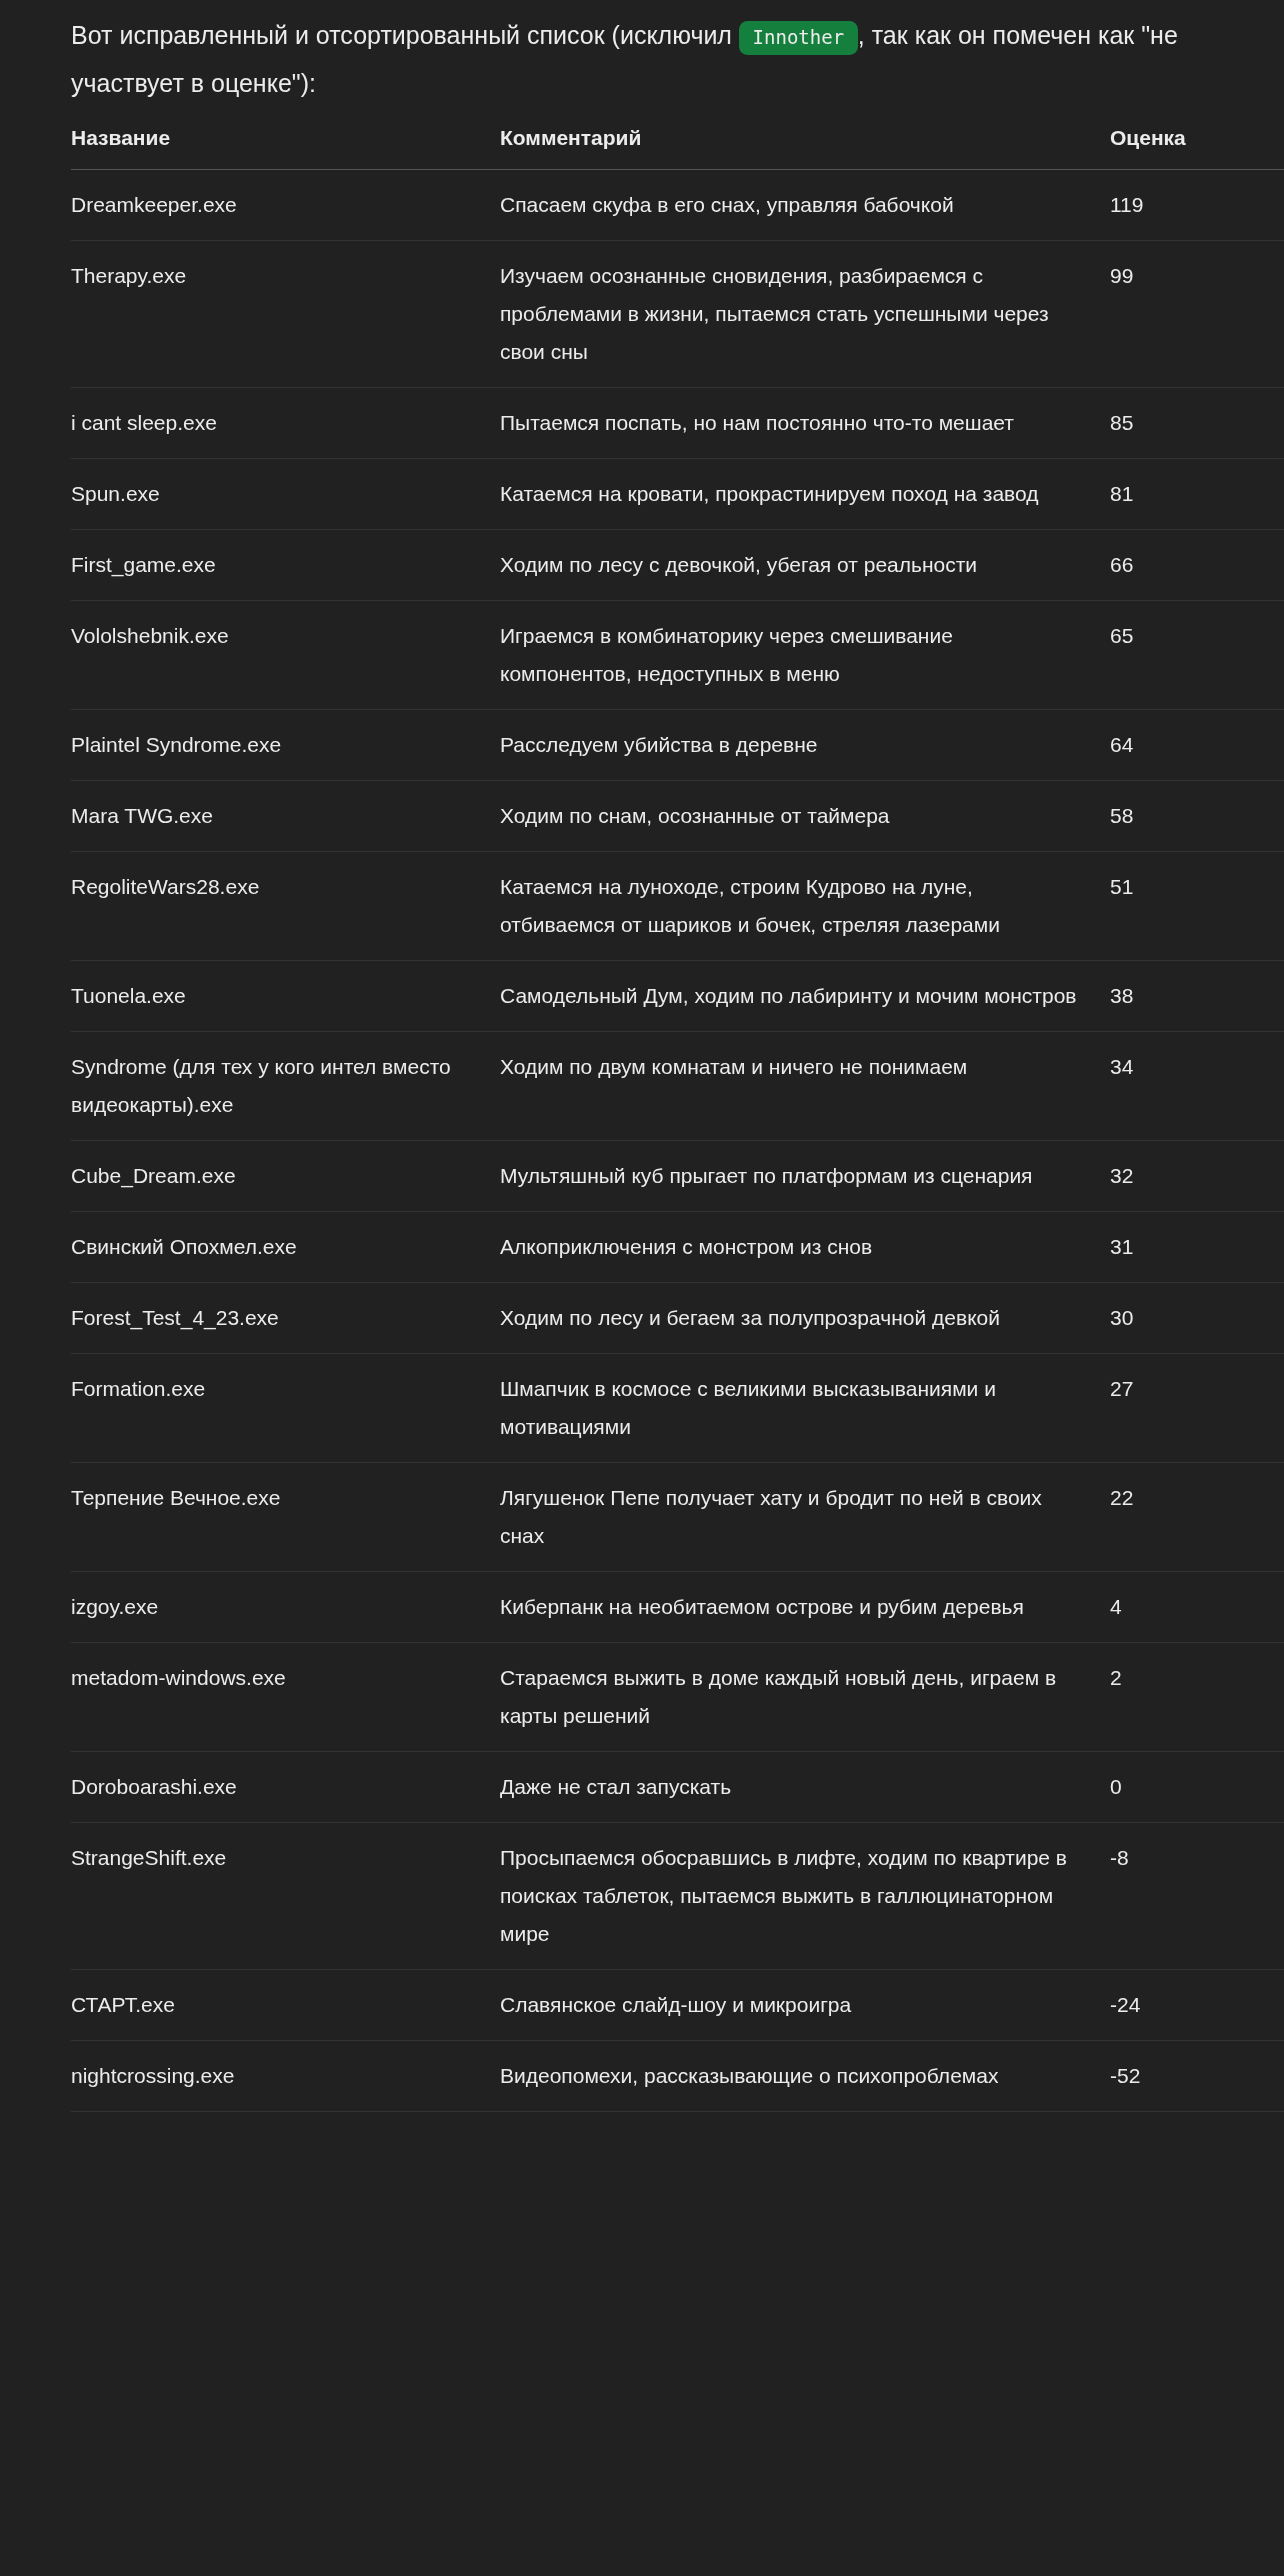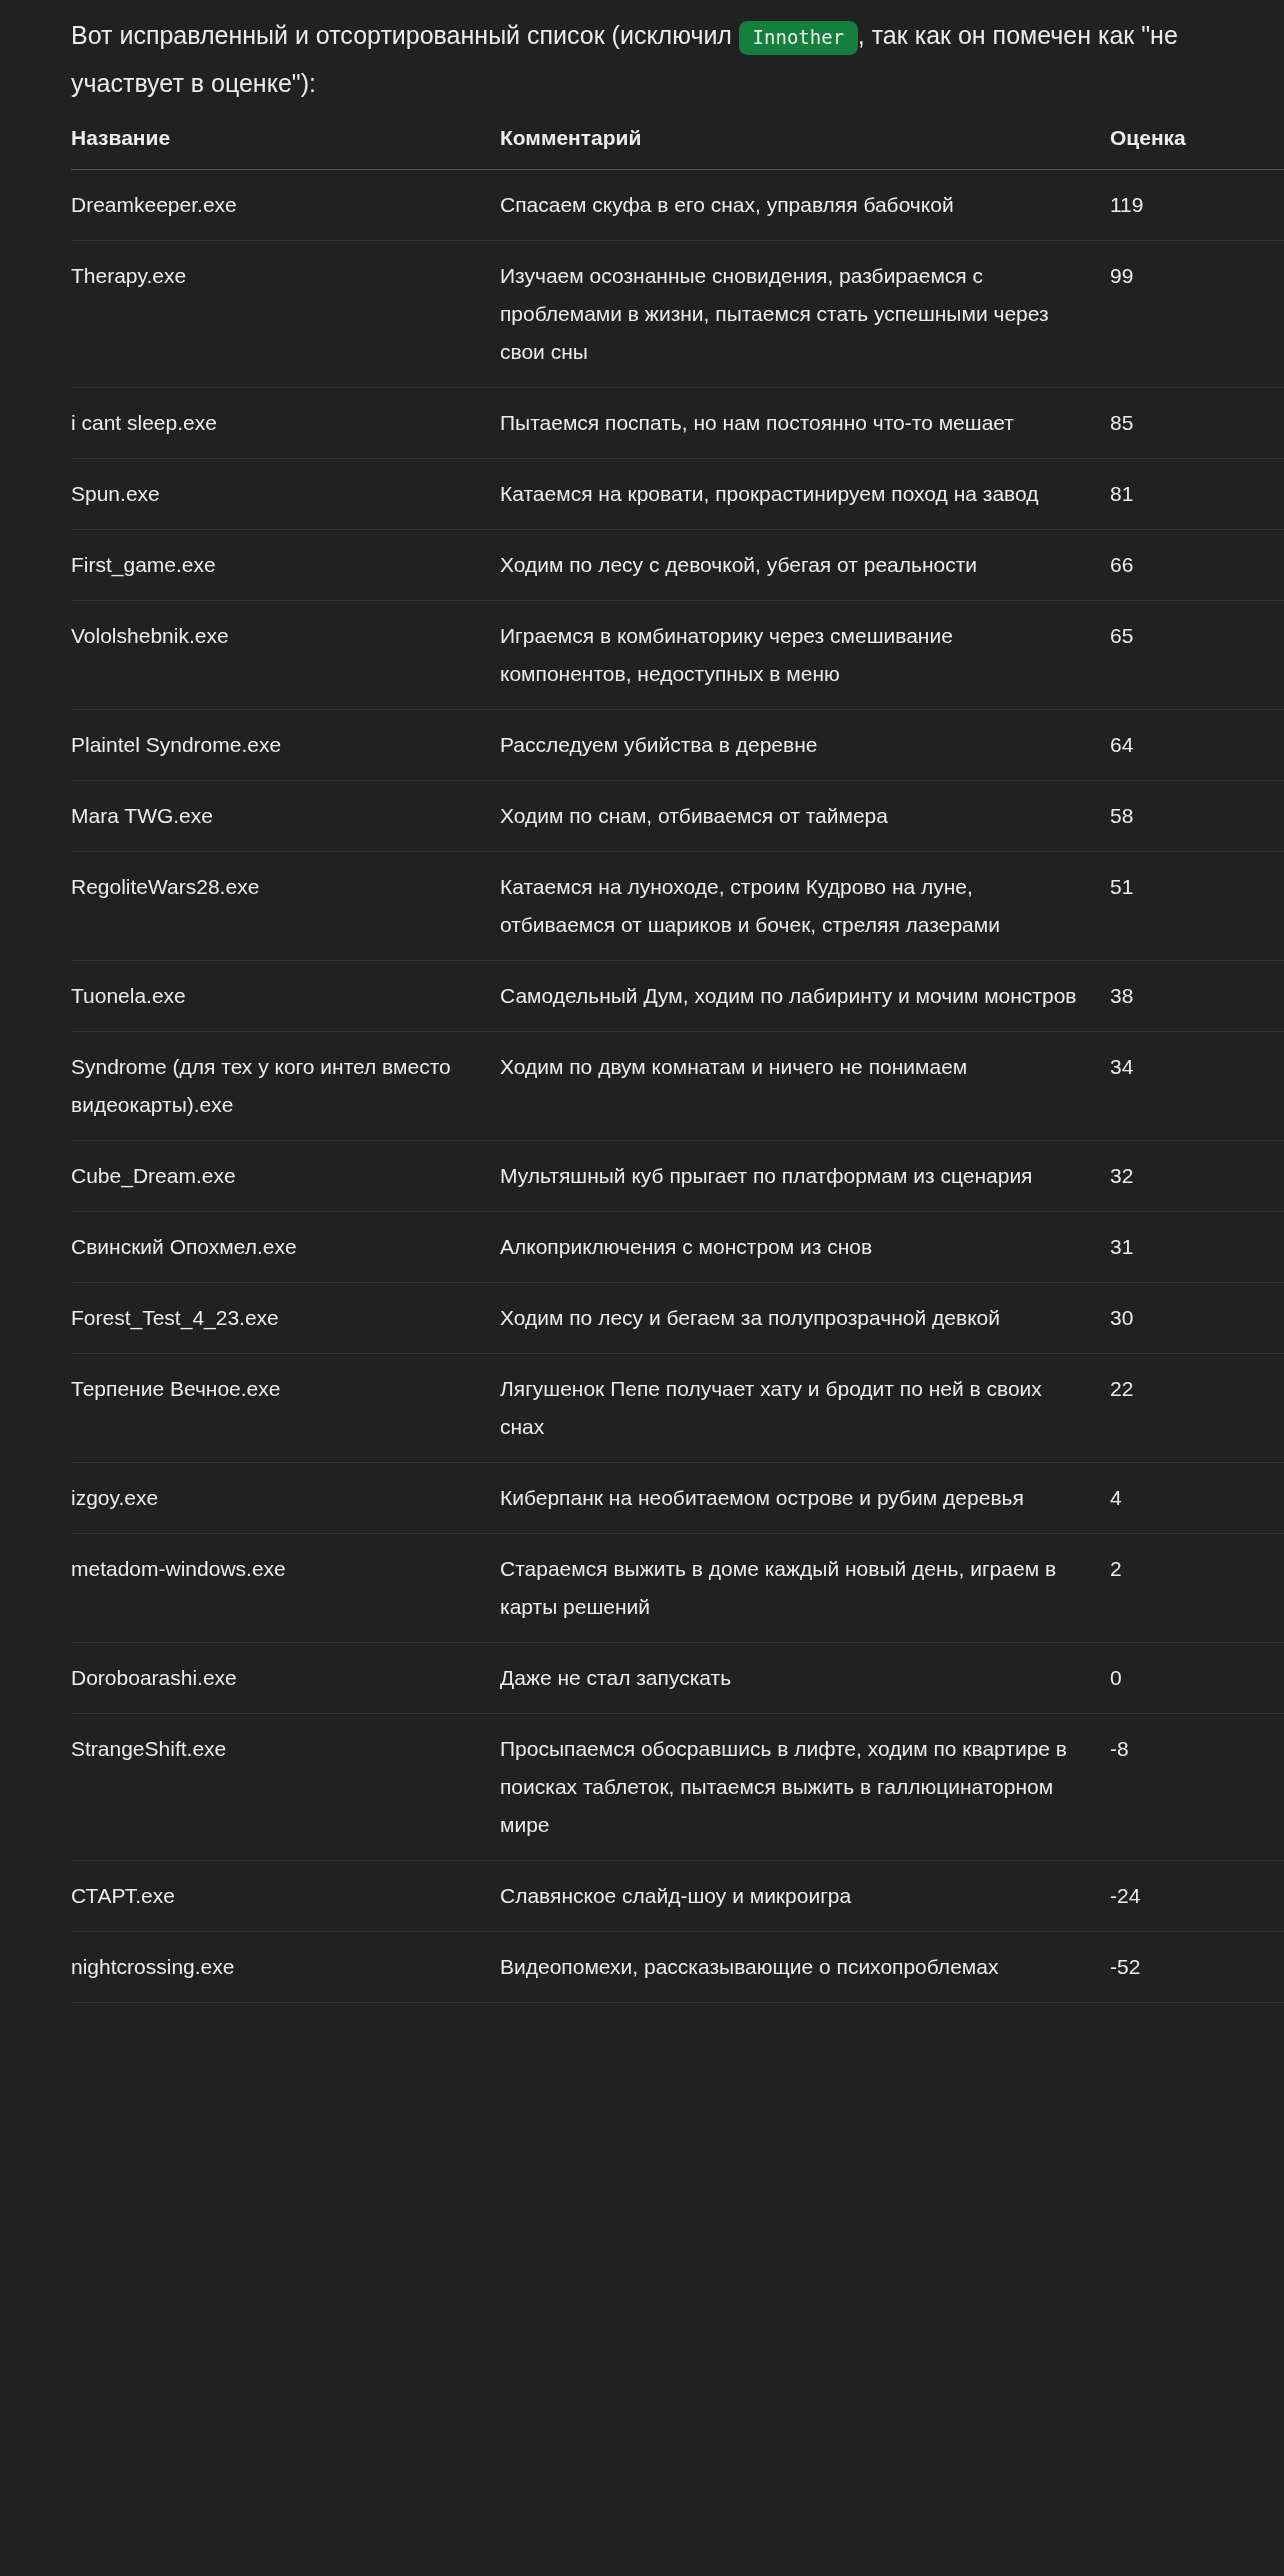--- a/index.html
+++ b/index.html
@@ -113,21 +113,21 @@
           <td>Играемся в комбинаторику через смешивание компонентов, недоступных в меню</td>
           <td>65</td>
         </tr>
         <tr>
           <td>Plaintel Syndrome.exe</td>
           <td>Расследуем убийства в деревне</td>
           <td>64</td>
         </tr>
         <tr>
           <td>Mara TWG.exe</td>
-          <td>Ходим по снам, отбиваемся от таймера</td>
+          <td>Ходим по снам, осознанные от таймера</td>
           <td>58</td>
         </tr>
         <tr>
           <td>RegoliteWars28.exe</td>
           <td>Катаемся на луноходе, строим Кудрово на луне, отбиваемся от шариков и бочек, стреляя лазерами</td>
           <td>51</td>
         </tr>
         <tr>
           <td>Tuonela.exe</td>
           <td>Самодельный Дум, ходим по лабиринту и мочим монстров</td>
@@ -147,20 +147,25 @@
           <td>Свинский Опохмел.exe</td>
           <td>Алкоприключения с монстром из снов</td>
           <td>31</td>
         </tr>
         <tr>
           <td>Forest_Test_4_23.exe</td>
           <td>Ходим по лесу и бегаем за полупрозрачной девкой</td>
           <td>30</td>
         </tr>
         <tr>
+          <td>Formation.exe</td>
+          <td>Шмапчик в космосе с великими высказываниями и мотивациями</td>
+          <td>27</td>
+        </tr>
+        <tr>
           <td>Терпение Вечное.exe</td>
           <td>Лягушенок Пепе получает хату и бродит по ней в своих снах</td>
           <td>22</td>
         </tr>
         <tr>
           <td>izgoy.exe</td>
           <td>Киберпанк на необитаемом острове и рубим деревья</td>
           <td>4</td>
         </tr>
         <tr>

